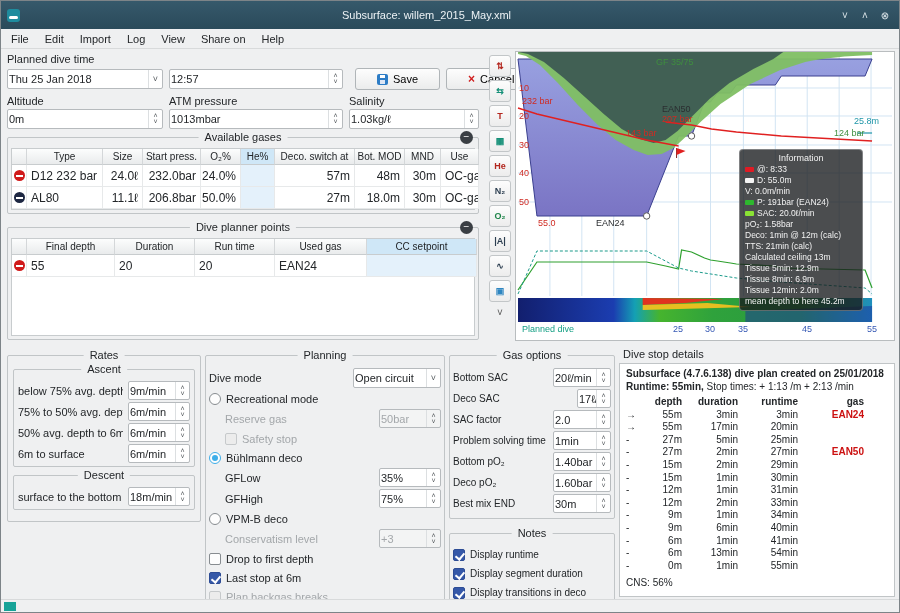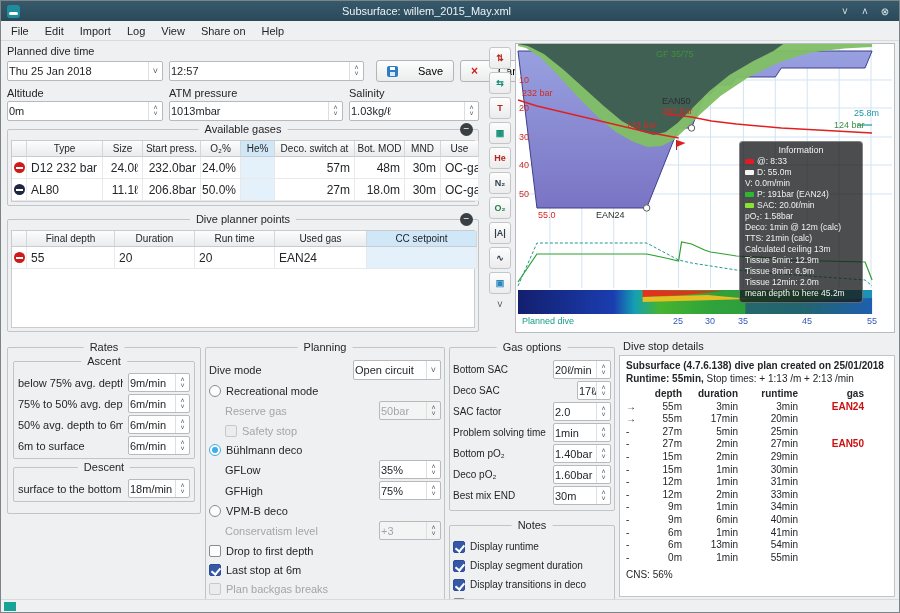--- a/index.html
+++ b/index.html
@@ -1,20 +1,20 @@
 <!DOCTYPE html>
 <html><head>
 <meta charset="utf-8">
 <style>
 *{box-sizing:border-box;margin:0;padding:0}
 html,body{background:#4a4d4f}
 body{font-family:"Liberation Sans",sans-serif}
 .window{width:900px;height:613px;background:#eff0f1;color:#232629;font-size:11px;position:relative;overflow:hidden;border:1px solid #7d8488;display:flex;flex-direction:column}
 
-.titlebar{height:20px;background:linear-gradient(#36596b,#2a4a5a);color:#ecf2f5;display:flex;align-items:center;padding:0 6px;flex:none}
+.titlebar{height:28px;background:linear-gradient(#36596b,#2a4a5a);color:#ecf2f5;display:flex;align-items:center;padding:0 6px;flex:none}
 .titlebar .t{flex:1;text-align:center;font-size:11px}
 .appicon{width:13px;height:13px;border-radius:3px;background:#1f8c9e;position:relative;flex:none}
 .appicon::after{content:"";position:absolute;left:2px;top:7px;right:2px;height:3px;background:#fff;border-radius:2px}
 .winbtn{width:16px;text-align:center;color:#dde6ea;font-size:10px;margin-left:4px}
 
 .menubar{height:20px;display:flex;align-items:center;padding:0 2px;border-bottom:1px solid #d8dadb;flex:none}
 .menubar span{padding:2px 8px}
 
 .top{display:flex;padding:2px 4px 0 6px;height:294px;flex:none}
 .left{width:478px;padding-right:6px}
@@ -26,21 +26,21 @@
 .sec-lab{margin:2px 0 3px}
 .frow{display:flex;align-items:center;gap:6px;margin-bottom:3px}
 .labs{margin-top:5px;margin-bottom:2px}
 .field{display:inline-flex;align-items:stretch;background:#fff;border:1px solid #b6babd;border-radius:2px;height:20px;flex:none}
 .field .v{flex:1;display:flex;align-items:center;padding:0 1px;white-space:nowrap;overflow:hidden}
 .field .arr{width:14px;display:flex;flex-direction:column;justify-content:center;border-left:1px solid #dcdfe1;color:#53585c;text-align:center}
 .field .arr i{font-style:normal;font-size:7px;line-height:6px}
 .combo .arr{font-size:9px}
 .field.dis{background:#f3f4f4;color:#a3a7aa}
 .field.sm{width:62px;height:19px}
-.btn{display:inline-flex;align-items:center;gap:20px;height:22px;padding:0 10px;border:1px solid #b0b5b8;border-radius:3px;background:linear-gradient(#fdfdfd,#ebecec);font-size:11px;font-family:"Liberation Sans",sans-serif}
+.btn{display:inline-flex;align-items:center;gap:5px;height:22px;padding:0 21px;border:1px solid #b0b5b8;border-radius:3px;background:linear-gradient(#fdfdfd,#ebecec);font-size:11px;font-family:"Liberation Sans",sans-serif}
 .floppy{width:11px;height:11px;background:#2d7dc6;border-radius:2px;position:relative;display:inline-block}
 .floppy::before{content:"";position:absolute;top:1px;left:3px;right:3px;height:3px;background:#fff}
 .floppy::after{content:"";position:absolute;bottom:1px;left:3px;right:3px;height:4px;background:#dce6f5}
 .xmark{color:#d02020;font-weight:bold;font-size:12px;line-height:10px}
 
 .gb{position:relative;border:1px solid #c1c5c7;border-radius:2px;padding:10px 3px 3px;margin-top:8px}
 .gb>.gbt{position:absolute;top:-7px;left:50%;transform:translateX(-50%);background:#eff0f1;padding:0 6px;white-space:nowrap}
 .gb-del{position:absolute;right:5px;top:-7px;width:13px;height:13px;border-radius:50%;background:#3a3f44;color:#fff;font-size:10px;line-height:11px;text-align:center}
 .gb.inner{margin:3px 2px 8px;padding:9px 4px 1px}
 
@@ -122,21 +122,21 @@
     </div>
 
   <div class="top">
     <div class="left">
       <div class="sec-lab">Planned dive time</div>
       <div class="frow">
         <div class="field combo" style="width:156px">
           <span class="v">Thu 25 Jan 2018</span>
           <span class="arr">˅</span>
         </div>
-        <div class="field" style="width:195px">
+        <div class="field" style="width:174px">
           <span class="v">12:57</span>
           <span class="arr">
               <i>˄</i>
               <i>˅</i>
             </span>
         </div>
         <span style="flex:1"></span>
         <button class="btn">
           <span class="floppy"></span>
           <span>Save</span>

